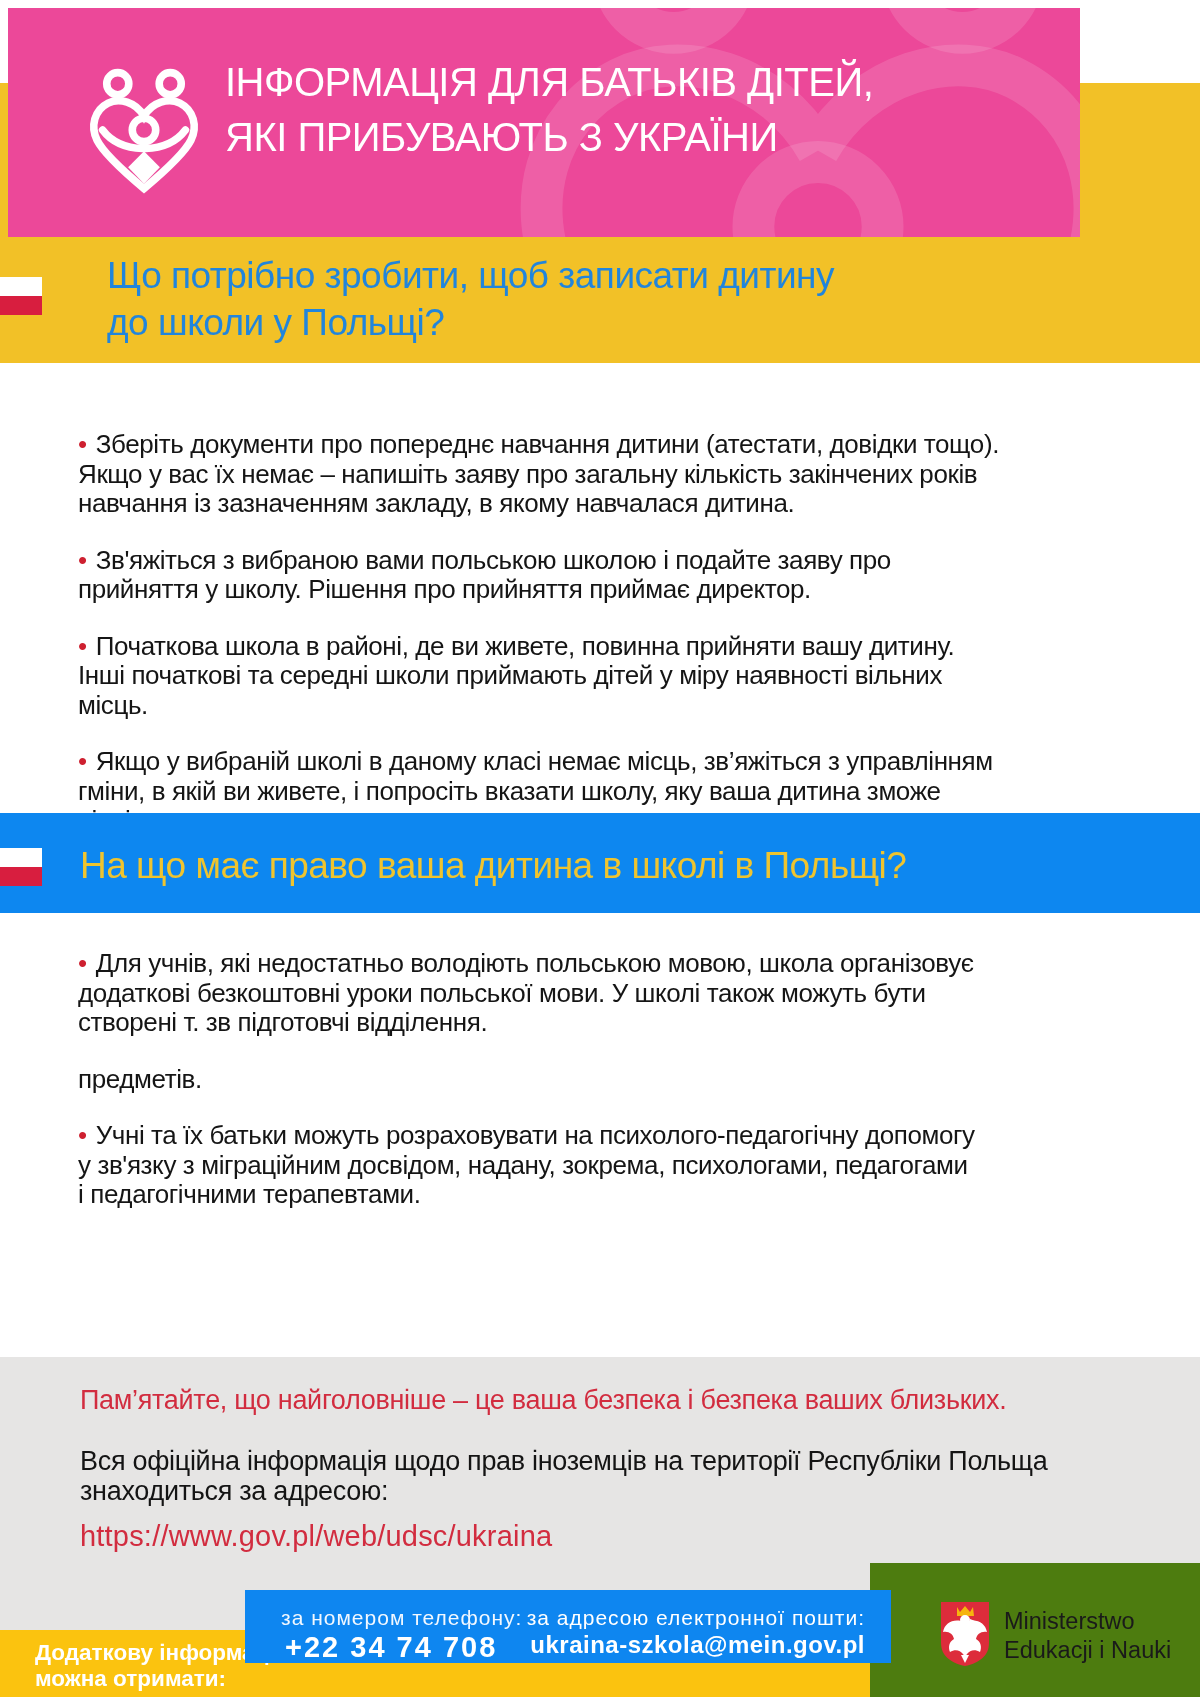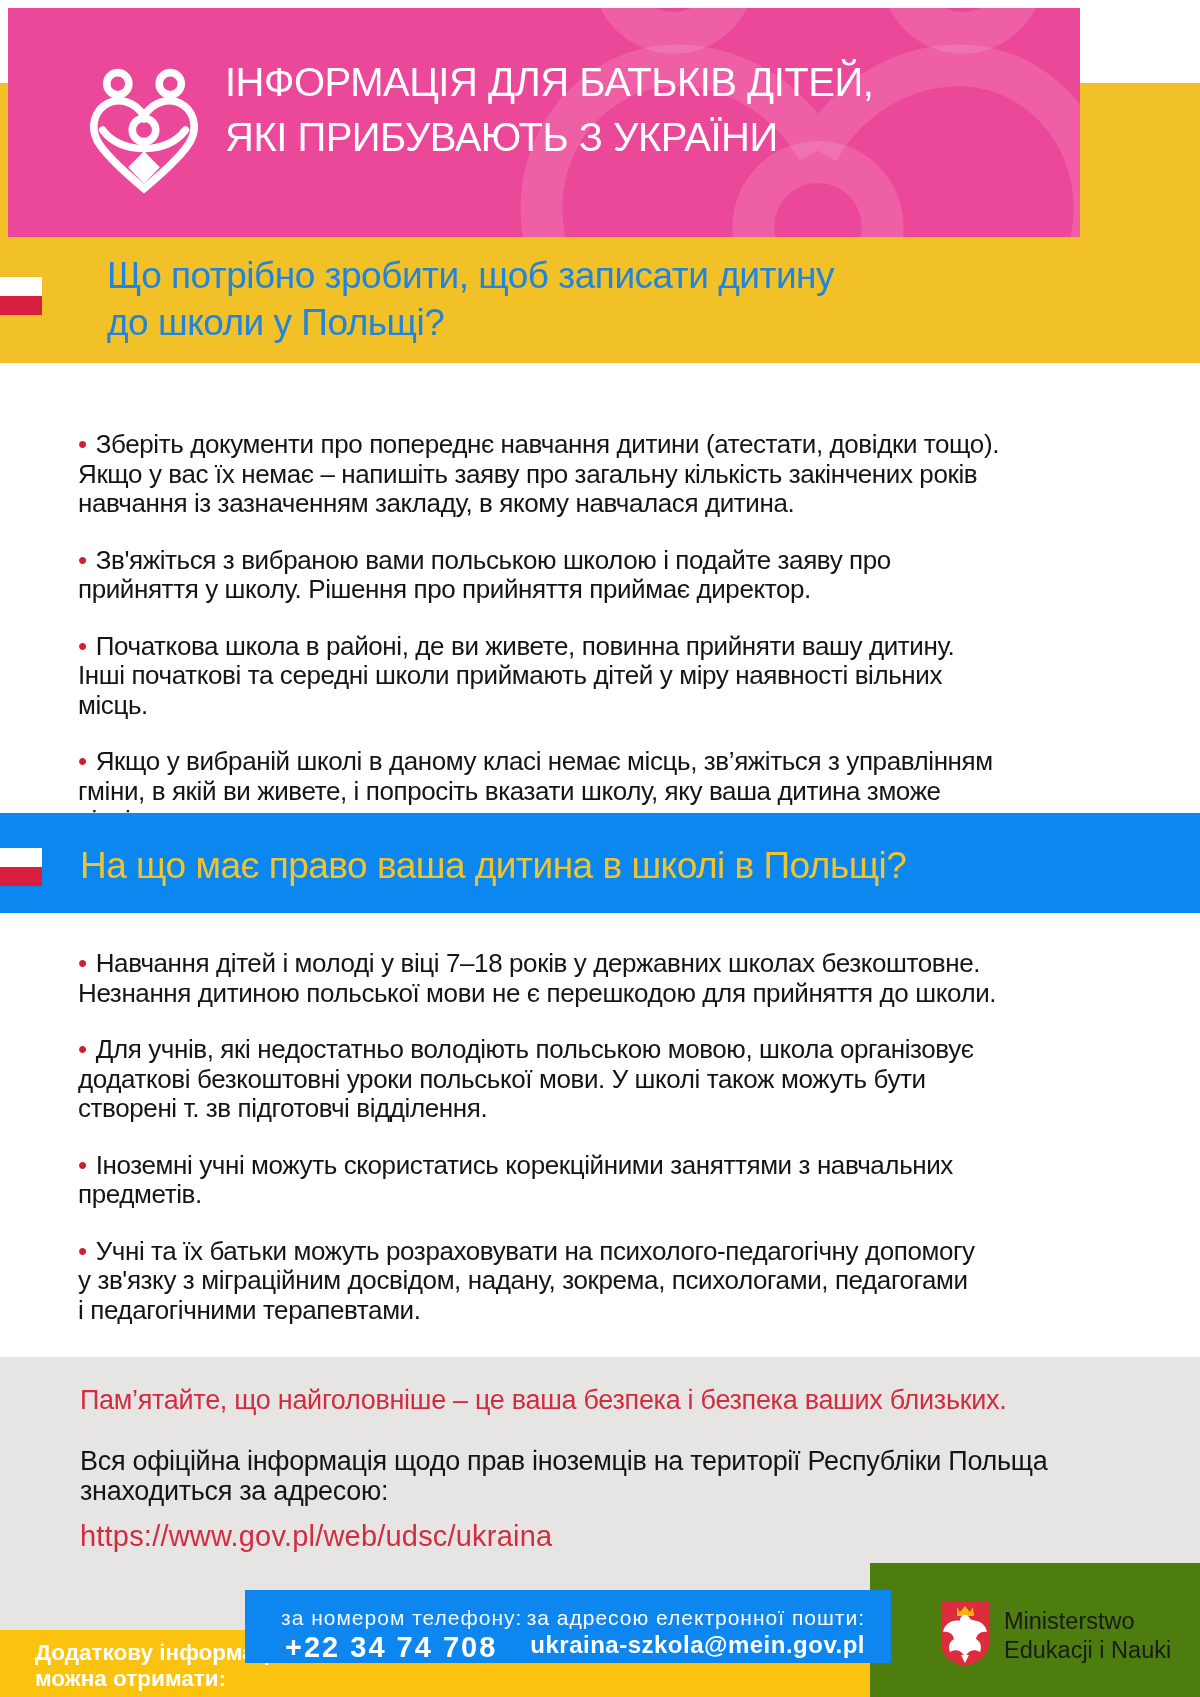--- a/index.html
+++ b/index.html
@@ -112,30 +112,25 @@
 
   <div class="band-blue"></div>
   <div class="flag flag2">
     <div class="fw"></div>
       <div class="fr"></div>
   </div>
   <div class="s2-title">На що має право ваша дитина в школі в Польщі?</div>
 
   <div class="bullets bullets-2">
     <div class="bullet">
-      <div class="bline"><span class="dot">•</span><span>Навчання дітей і молоді у віці 7–18 років у державних школах безкоштовне.</span></div>
-      <div class="bline">Незнання дитиною польської мови не є перешкодою для прийняття до школи.</div>
-    </div>
-    <div class="bullet">
       <div class="bline"><span class="dot">•</span><span>Для учнів, які недостатньо володіють польською мовою, школа організовує</span></div>
       <div class="bline">додаткові безкоштовні уроки польської мови. У школі також можуть бути</div>
       <div class="bline">створені т. зв підготовчі відділення.</div>
     </div>
     <div class="bullet">
-      <div class="bline"><span class="dot">•</span><span>Іноземні учні можуть скористатись корекційними заняттями з навчальних</span></div>
       <div class="bline">предметів.</div>
     </div>
     <div class="bullet">
       <div class="bline"><span class="dot">•</span><span>Учні та їх батьки можуть розраховувати на психолого-педагогічну допомогу</span></div>
       <div class="bline">у зв'язку з міграційним досвідом, надану, зокрема, психологами, педагогами</div>
       <div class="bline">і педагогічними терапевтами.</div>
     </div>
   </div>
 
   <div class="gray-panel"></div>

